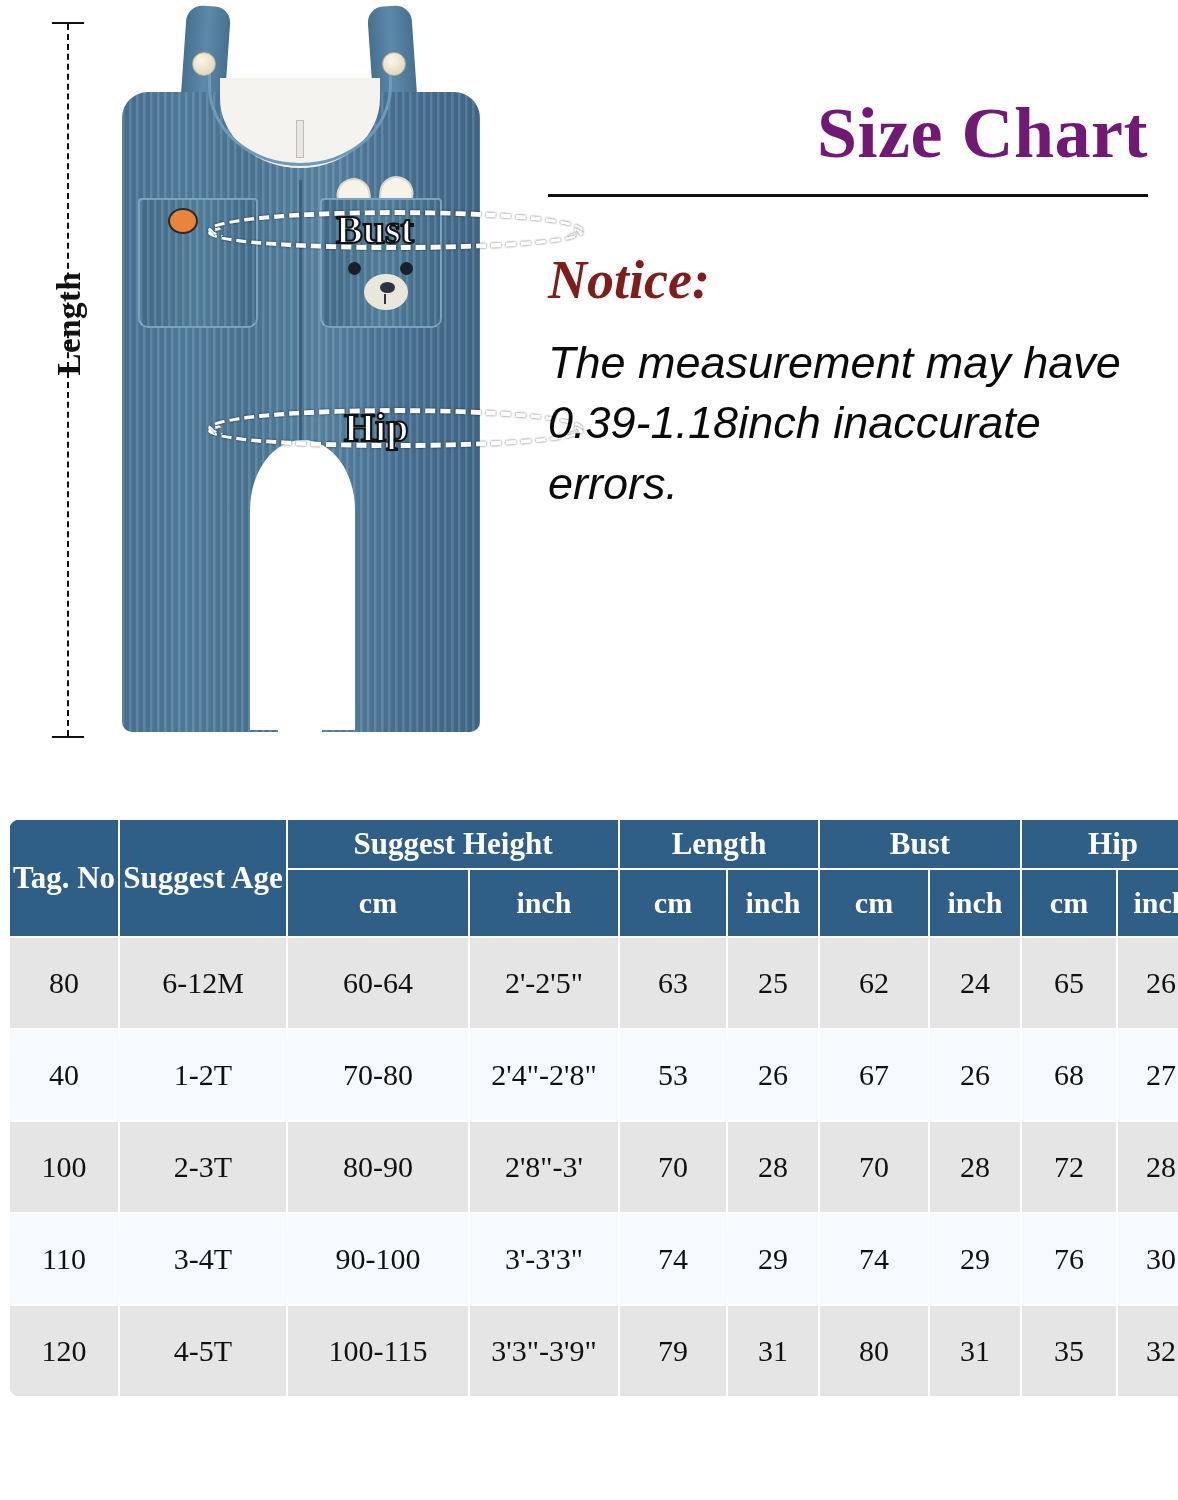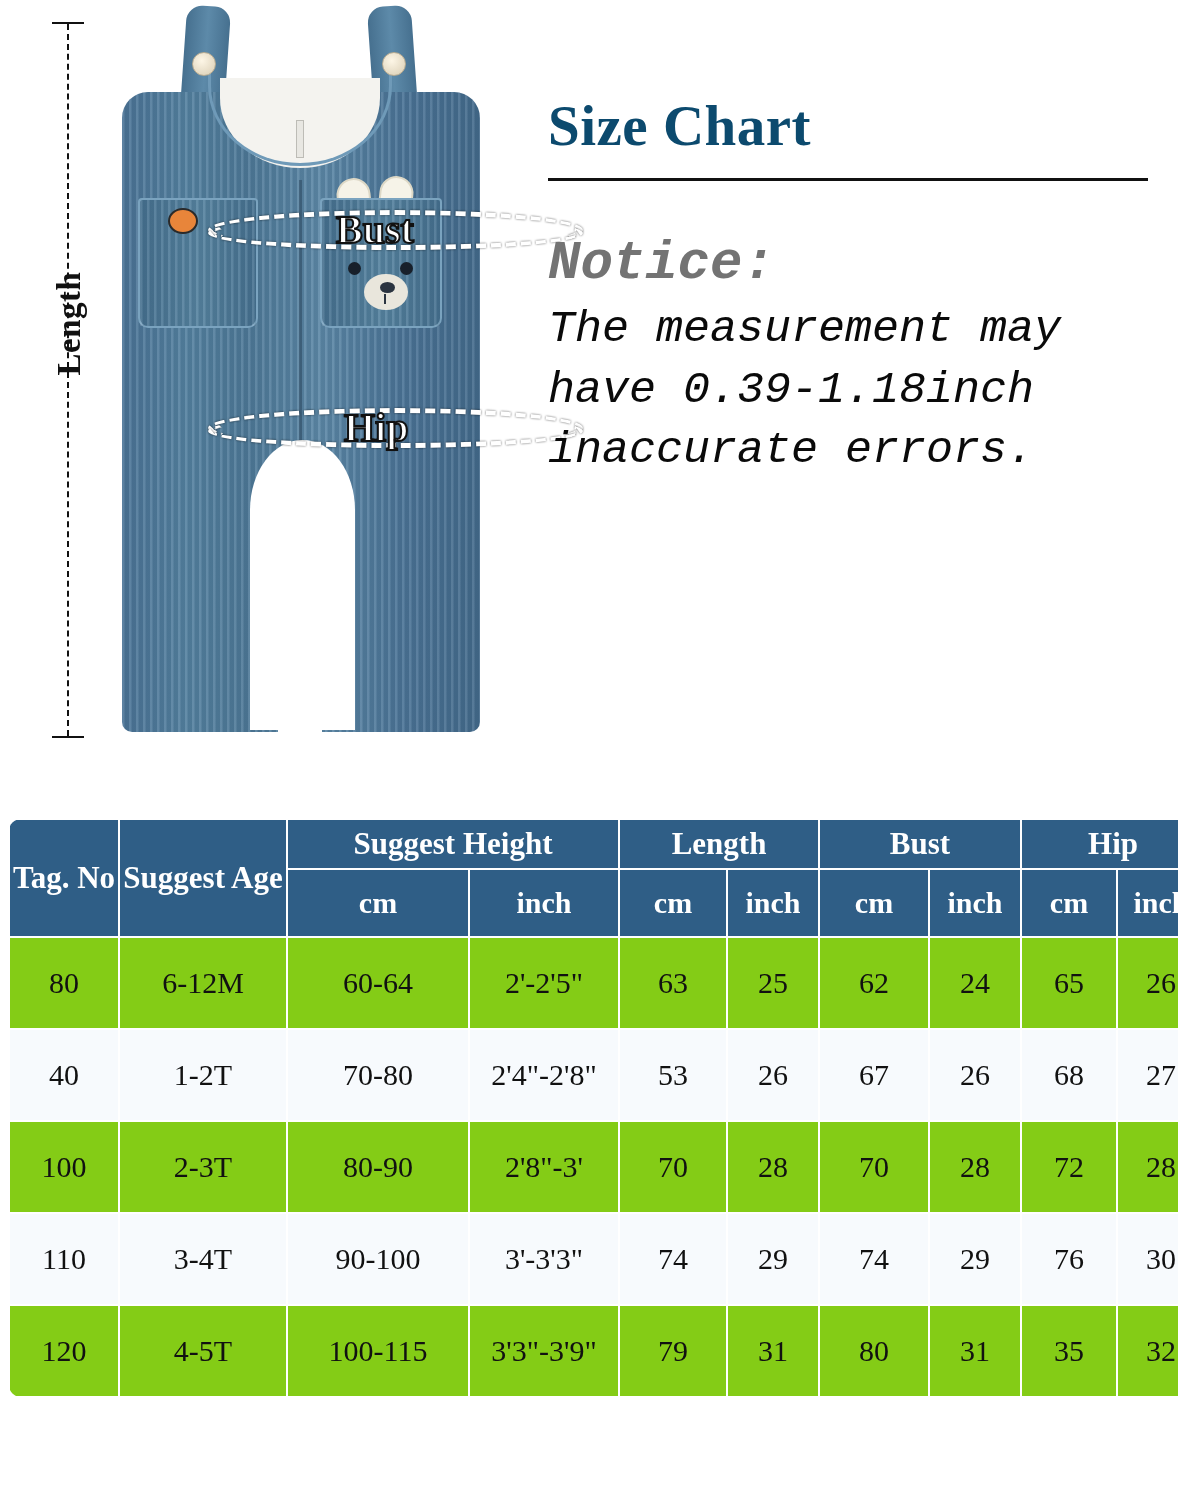--- a/index.html
+++ b/index.html
@@ -253,48 +253,49 @@
   .label-bust { left: 236px; top: 206px; }
   .label-hip  { left: 244px; top: 404px; }
 
   
   .right-text {
     position: absolute;
     left: 548px; top: 96px;
     width: 600px;
   }
   .title {
-    font-size: 57px;
+    font-size: 72px;
     font-weight: 700;
     letter-spacing: 0.5px;
-    color: #0c4a6e;
+    color: #701a75;
     line-height: 1.05;
     font-family: "Liberation Serif", serif;
+    text-align: right;
   }
   .rule {
     margin-top: 22px;
     width: 600px; height: 3px;
     background: #111;
   }
   .notice-h {
     margin-top: 52px;
     font-size: 54px;
     font-style: italic;
     font-weight: 700;
-    color: #737373;
-    font-family: Liberation Mono, monospace;
+    color: #7f1d1d;
+    font-family: Liberation Serif, serif;
   }
   .notice-b {
-    margin-top: 6px;
+    margin-top: 22px;
     font-size: 45px;
     font-style: italic;
     line-height: 1.35;
     color: #0a0a0a;
     width: 610px;
-    font-family: Liberation Mono, monospace;
+    font-family: Liberation Sans, sans-serif;
   }
 
   
   .table-wrap {
     position: absolute;
     left: 8px; top: 818px;
     width: 1162px;
   }
   table.size {
     border-collapse: collapse;
@@ -313,21 +314,21 @@
     font-size: 31px;
     font-weight: 700;
     padding: 6px 2px;
     line-height: 1.15;
   }
   table.size thead th.sub {
     font-size: 30px;
     padding: 16px 2px;
   }
   table.size tbody td {
-    background: #84cc16;
+    background: #e5e5e5;
     font-size: 30px;
     padding: 20px 2px;
     height: 92px;
   }
   table.size tbody tr:nth-child(even) td {
     background: #f7fafd;
   }
   .rounded-tl { border-top-left-radius: 12px; }
   .rounded-tr { border-top-right-radius: 12px; }
   .rounded-bl { border-bottom-left-radius: 12px; }

